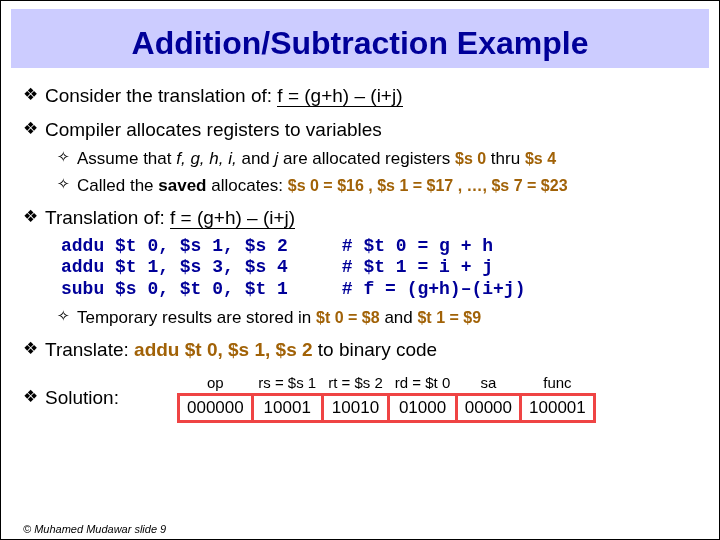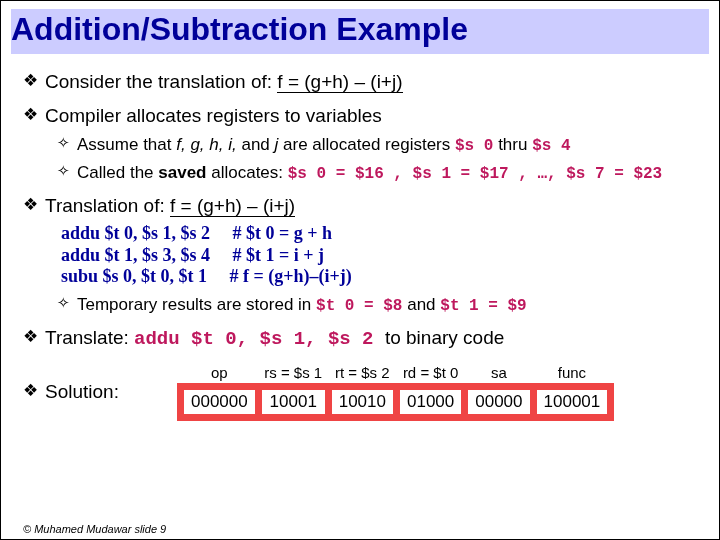--- a/index.html
+++ b/index.html
@@ -10,21 +10,22 @@
     border: 1px solid #000;
     font-family: Arial, sans-serif;
     font-size: 19px;
     color: #000;
     position: relative;
     overflow: hidden;
   }
   .title-band {
     background: #ccccff;
     margin: 8px 10px 0 10px;
-    padding: 2px 0 6px 0;
+    text-align: center;
+    padding: 16px 0 6px 0;
   }
   .title-band h1 {
     font-family: "Comic Sans MS", cursive, sans-serif;
     color: #000099;
     font-size: 32px;
     font-weight: bold;
   }
   .content {
     padding: 6px 22px 0 22px;
   }
@@ -47,41 +48,41 @@
     margin: 6px 0 2px 34px;
     font-size: 17px;
     line-height: 1.25;
   }
   .bul2 .sym {
     width: 20px;
     flex: 0 0 20px;
     font-size: 15px;
   }
   .mono {
+    font-family: Liberation Sans, sans-serif;
+    font-weight: bold;
+    color: #a16207;
+    white-space: pre;
+  }
+  .codeblock {
     font-family: Liberation Mono, monospace;
-    font-weight: bold;
-    color: #be185d;
-    white-space: pre;
-  }
-  .codeblock {
-    font-family: Liberation Serif, serif;
     font-weight: bold;
     color: #000099;
     white-space: pre;
     margin: 4px 0 2px 38px;
     font-size: 18px;
     line-height: 1.2;
   }
   .tbl {
     border-collapse: collapse;
     font-size: 17px;
     margin-left: 4px;
   }
   .tbl td {
-    border: 7px solid #ef4444;
+    border: 3px solid #ef4444;
     padding: 2px 7px;
     text-align: center;
     white-space: nowrap;
   }
   .tbl th {
     font-weight: normal;
     padding: 0 6px 2px 6px;
     text-align: center;
     font-size: 15px;
     white-space: nowrap;

